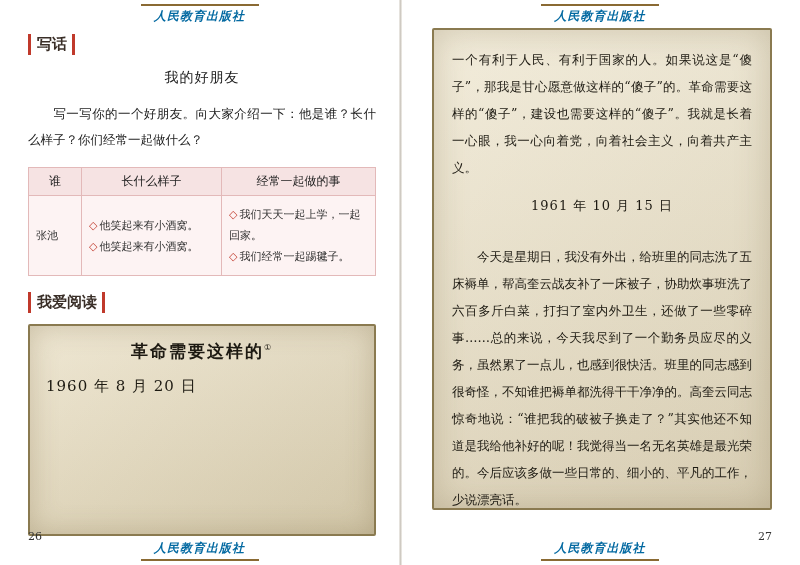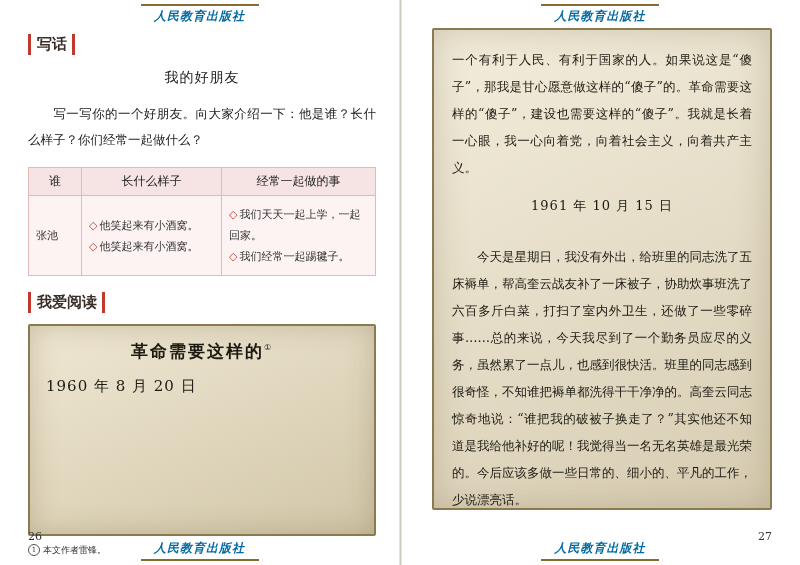--- a/index.html
+++ b/index.html
@@ -313,23 +313,20 @@
         <div class="section-head">我爱阅读</div>
       </div>
 
       <div class="diary-card">
         <div class="diary-title">
           <span>革命需要这样的</span><span class="sup-mark">①</span>
         </div>
         <div class="diary-date">1960 年 8 月 20 日</div>
       </div>
 
-      <div class="footnote">
-        <span class="circ">1</span><span>本文作者雷锋。</span>
-      </div>
     </div>
 
     <div class="page-num page-num-left">26</div>
 
     <div class="pub-mark pub-bottom">
       <span>人民教育出版社</span>
       <span class="bar"></span>
     </div>
   </div>
 

